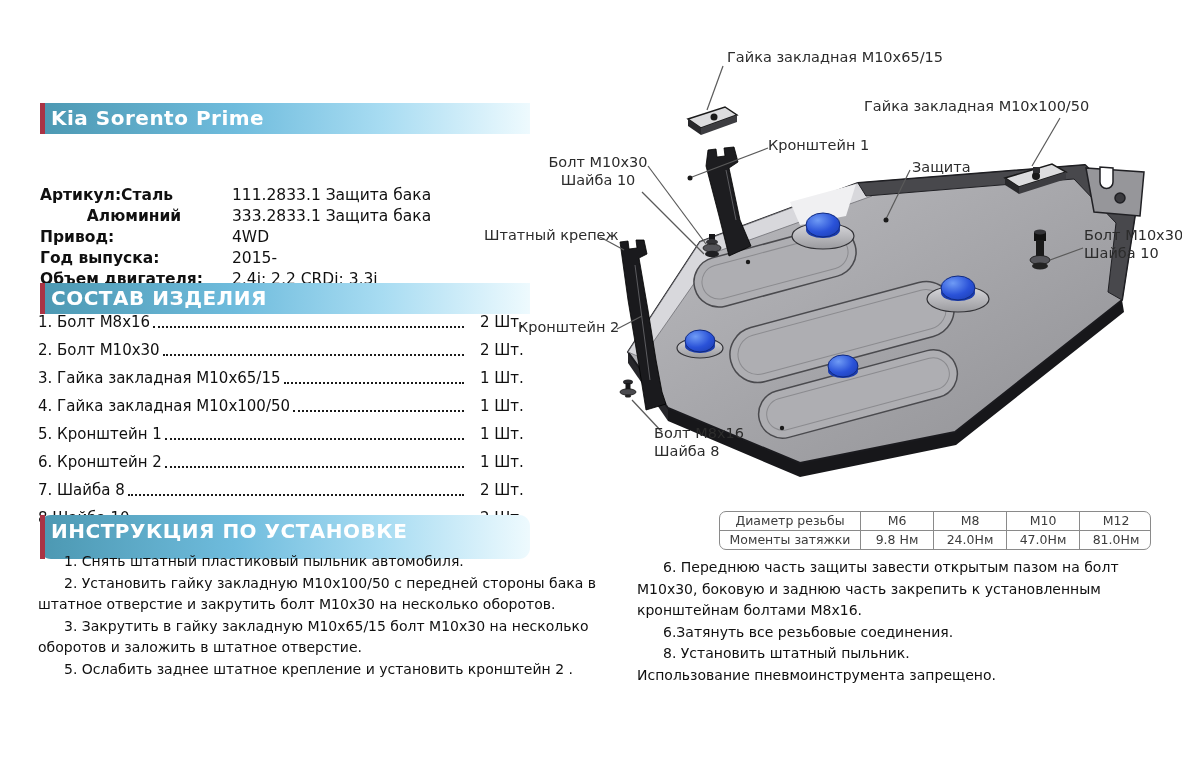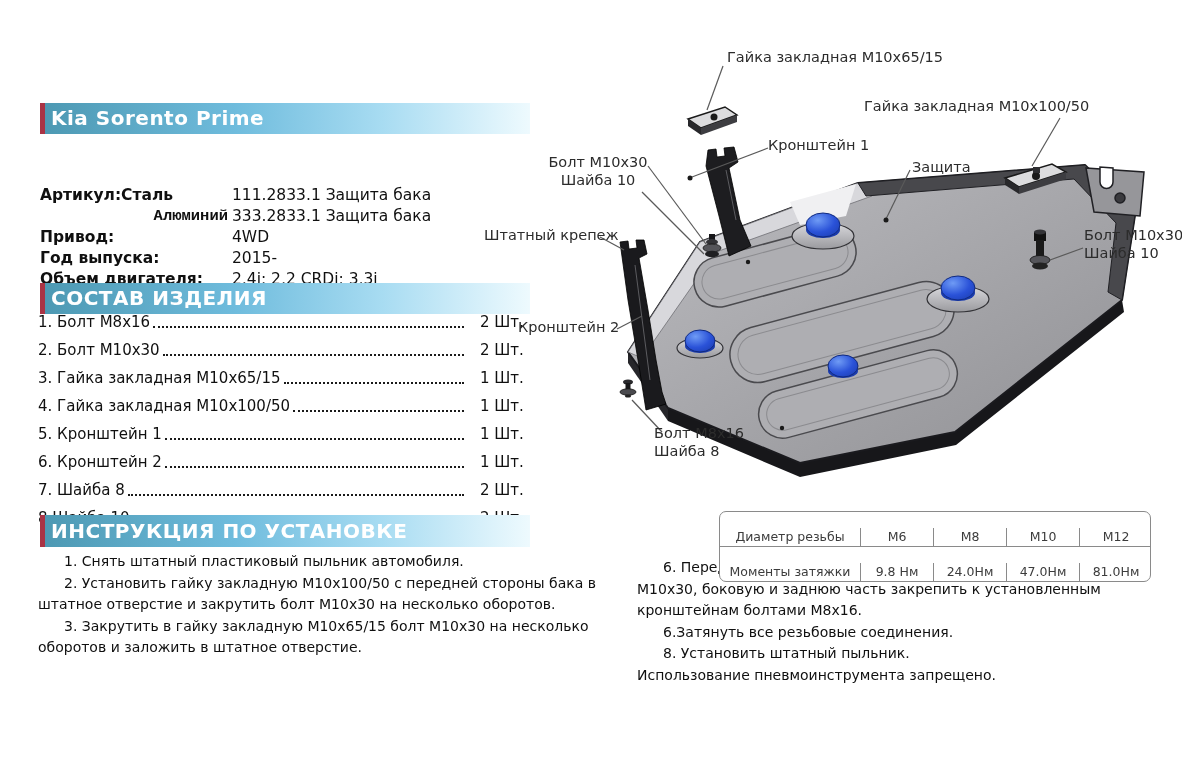--- a/index.html
+++ b/index.html
@@ -18,28 +18,28 @@
   .band .accent {
     position:absolute; left:0; top:0; width:5px; height:100%;
     background:#a93445;
   }
   .band .band-title {
     display:block; padding-left:11px; color:#ffffff; font-weight:bold;
     font-size:20px; line-height:31px; letter-spacing:0.5px; white-space:nowrap;
   }
   #band-kia    { top:103px; }
   #band-parts  { top:283px; }
-  #band-instr  { top:515px; height:32px; }
+  #band-instr  { top:515px; height:44px;border-radius:11px; }
   #band-instr .band-title { line-height:32px; }
 
   
   .specs { position:absolute; left:40px; top:149px; width:492px;margin-top:36px; }
   .spec-row { display:flex; font-size:15.5px; line-height:21px; }
   .spec-label { width:192px; font-weight:bold; white-space:nowrap; }
-  .spec-label.align-right { text-align:right; padding-right:4px;font-family:Liberation Mono, monospace; }
+  .spec-label.align-right { text-align:center; padding-right:4px; }
   .spec-value { white-space:nowrap; }
 
   
   .parts { position:absolute; left:38px; top:304px; width:494px; }
   .part-row { display:flex; align-items:flex-end; font-size:15px; line-height:20px; }
   .part-label { white-space:nowrap; }
   .part-leader { flex:1; border-bottom:2px dotted #1a1a1a; margin:0 16px 4px 3px; }
   .part-qty { width:52px; white-space:nowrap;margin-top:8px; }
 
   
@@ -48,21 +48,21 @@
   .instr p.flush { text-indent:0; }
   #instr-left  { left:38px;  top:551px; width:590px; }
   #instr-right { left:637px; top:557px; width:516px; }
 
   
   .torque {
     position:absolute; left:719px; top:511px; width:432px;
     border:1px solid #8a8a8a; border-radius:7px; overflow:hidden;
     font-size:12.5px; color:#3c3c3c; background:#fff;
   }
-  .torque .t-row { display:grid; grid-template-columns:140px 73px 73px 73px 73px;margin-top:16px; }
+  .torque .t-row { display:grid; grid-template-columns:140px 73px 73px 73px 73px; }
   .torque .t-row:first-child { border-bottom:1px solid #8a8a8a; }
   .torque .t-cell {
     border-left:1px solid #8a8a8a; text-align:center; line-height:18px; height:18px;
     white-space:nowrap; overflow:hidden;
   }
   .torque .t-cell:first-child { border-left:none; }
 
   
   #diagram-svg { position:absolute; left:520px; top:20px; }
   .dlabel {
@@ -157,20 +157,21 @@
 
   <div class="band" id="band-instr">
     <div class="accent"></div>
     <span class="band-title">ИНСТРУКЦИЯ ПО УСТАНОВКЕ</span>
   </div>
 
   <div class="instr" id="instr-left">
       <p>1. Снять штатный пластиковый пыльник автомобиля.</p>
       <p>2. Установить гайку закладную М10х100/50 с передней стороны бака в штатное отверстие и закрутить болт М10х30 на несколько оборотов.</p>
       <p>3. Закрутить в гайку закладную М10х65/15 болт М10х30 на несколько оборотов и заложить в штатное отверстие.</p>
+      <p>5. Ослабить заднее штатное крепление и установить кронштейн 2 .</p>
     </div>
   <div class="instr" id="instr-right">
       <p>6. Переднюю часть защиты завести открытым пазом на болт М10х30, боковую и заднюю часть закрепить к установленным кронштейнам болтами М8х16.</p>
       <p>6.Затянуть все резьбовые соединения.</p>
       <p>8. Установить штатный пыльник.</p>
       <p class="flush">Использование пневмоинструмента запрещено.</p>
     </div>
 
   <div class="torque" id="torque-table">
       <div class="t-row">

